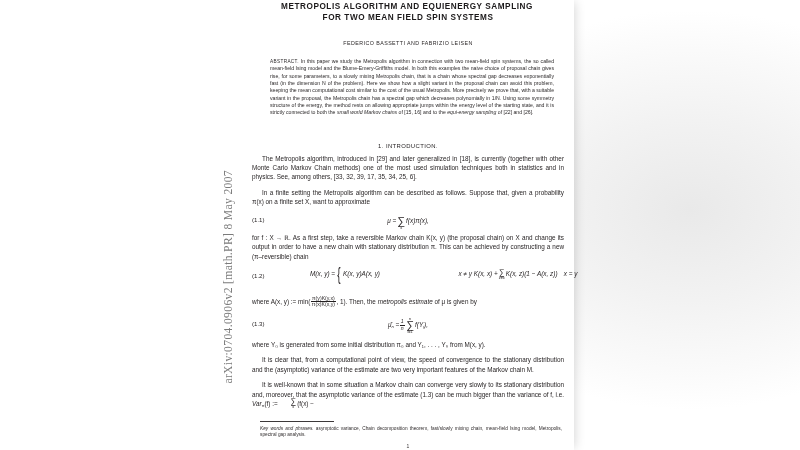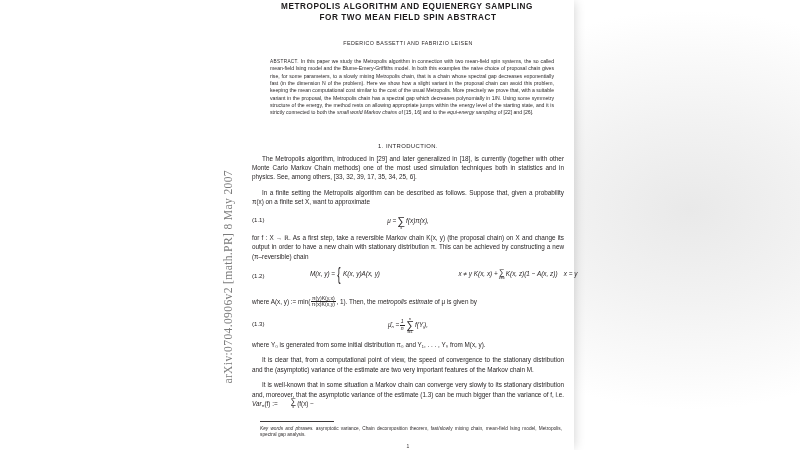--- a/index.html
+++ b/index.html
@@ -234,21 +234,21 @@
   <div id="page">
 
     <div class="arxiv-stamp">
       <span>arXiv:0704.0906v2  [math.PR]  8 May 2007</span>
     </div>
 
     <div id="column">
 
       <h1 class="title">
         <span class="ln ln1">METROPOLIS ALGORITHM AND EQUIENERGY SAMPLING</span>
-        <span class="ln">FOR TWO MEAN FIELD SPIN ABSTRACT</span>
+        <span class="ln">FOR TWO MEAN FIELD SPIN SYSTEMS</span>
       </h1>
 
       <div class="authors">FEDERICO BASSETTI AND FABRIZIO LEISEN</div>
 
       <div class="abstract">
         <span class="head">ABSTRACT.</span><span> In this paper we study the Metropolis algorithm in connection with two mean-field spin systems, the so called mean-field Ising model and the Blume-Emery-Griffiths model. In both this examples the naive choice of proposal chain gives rise, for some parameters, to a slowly mixing Metropolis chain, that is a chain whose spectral gap decreases exponentially fast (in the dimension N of the problem). Here we show how a slight variant in the proposal chain can avoid this problem, keeping the mean computational cost similar to the cost of the usual Metropolis. More precisely we prove that, with a suitable variant in the proposal, the Metropolis chain has a spectral gap which decreases polynomially in 1/N. Using some symmetry structure of the energy, the method rests on allowing appropriate jumps within the energy level of the starting state, and it is strictly connected to both the </span><i>small world Markov chains</i><span> of [15, 16] and to the </span><i>equi-energy sampling</i><span> of [22] and [26].</span>
       </div>
 
       <div class="sec-head">
         <span>1.</span>

